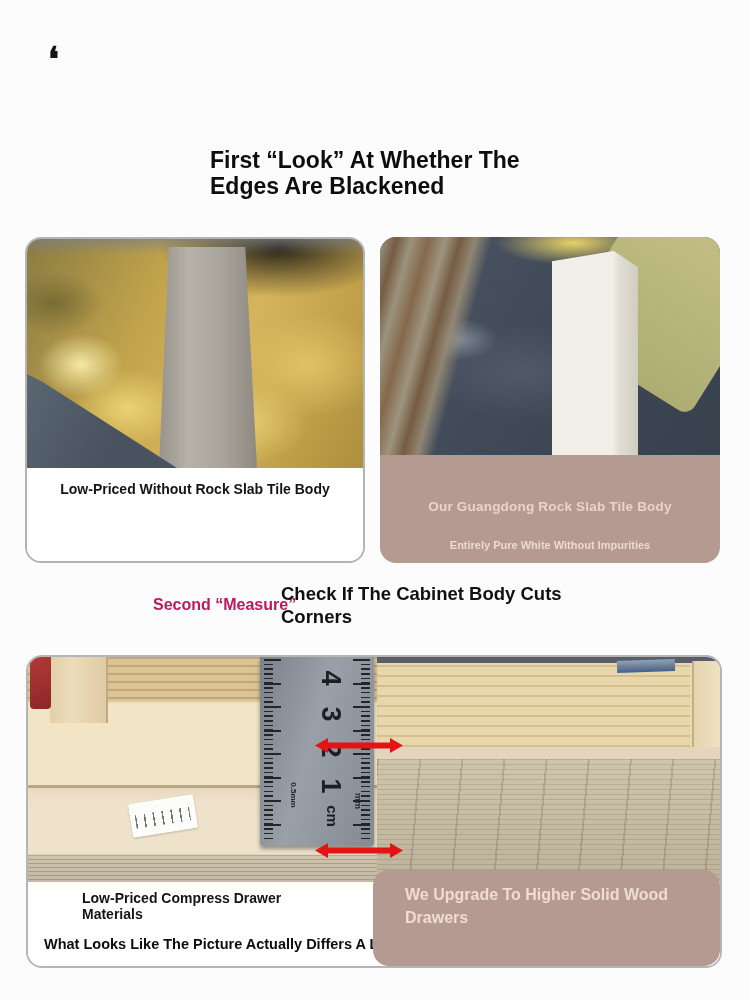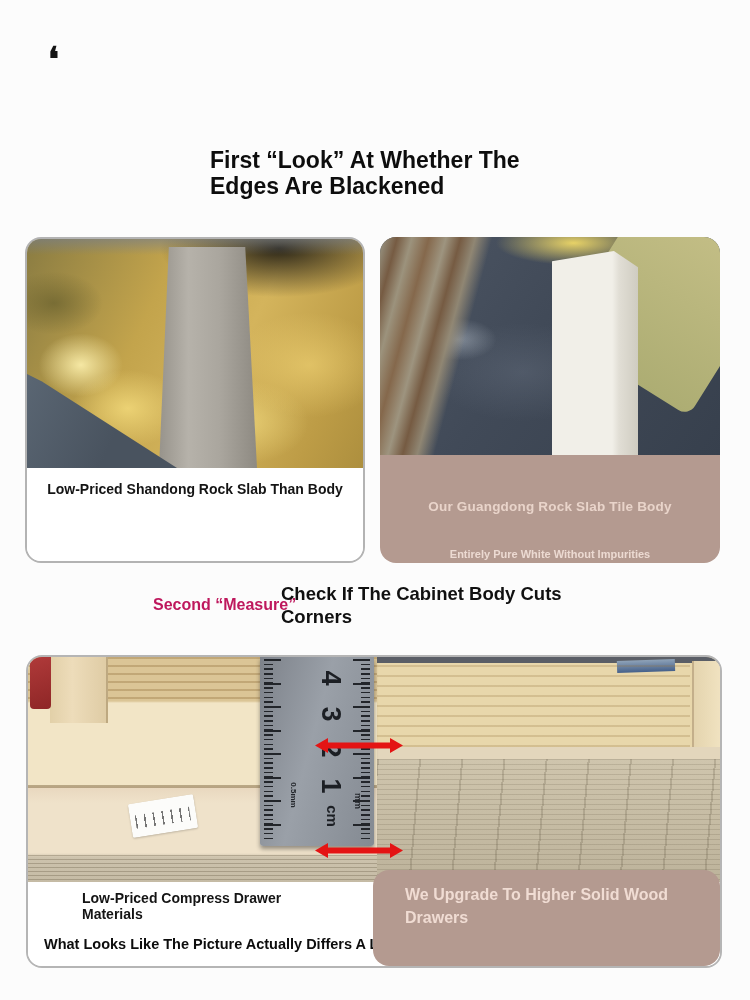--- a/index.html
+++ b/index.html
@@ -54,21 +54,21 @@
   .ph2-slab { position:absolute; left:172px; top:14px; width:86px; bottom:0;
     background:linear-gradient(to right, #f1efe8 0%, #f1efe8 70%, #e1ded5 78%, #cfccc1 100%);
     clip-path:polygon(0 5%, 72% 0, 100% 8%, 100% 100%, 0 100%); }
 
   .cap-white { height:93px; background:#fff; padding-top:13px; }
   .cap-white .cap-title { text-align:center; font-size:14px; font-weight:bold; color:#141414; }
   .cap-white .cap-sub { margin:20px 0 0 53px; width:230px; font-size:13.5px; line-height:16px;
                         font-weight:bold; color:#1a1a1a; }
   .cap-taupe { height:108px; background:#b49a90; text-align:center; padding-top:44px; }
   .cap-taupe .cap-title { font-size:13.5px; font-weight:bold; color:#e9d4ca; letter-spacing:.2px; }
-  .cap-taupe .cap-sub { margin-top:34px; font-size:11px; font-weight:bold; color:#ecdad2; }
+  .cap-taupe .cap-sub { margin-top:25px; font-size:11px; font-weight:bold; color:#ecdad2; }
 
   
   .s2-label { position:absolute; left:153px; top:596px; font-size:16px; font-weight:bold; color:#be185d; z-index:1; }
   .s2-heading { position:absolute; left:281px; top:582px; width:300px; font-size:18.5px; line-height:23px;
                 font-weight:bold; color:#101010; z-index:2; }
 
   
   .big-card { position:absolute; left:26px; top:655px; width:696px; height:313px; border:2px solid #b5b5b5;
               border-radius:16px; background:#fff; overflow:hidden; }
   .pb { position:absolute; left:0; top:0; right:0; height:225px; overflow:hidden; }
@@ -155,21 +155,21 @@
 
   <div class="cards">
 
     <figure class="card bordered">
       <div class="ph1">
         <div class="ph1-top"></div>
         <div class="ph1-slab"></div>
         <div class="ph1-wedge"></div>
       </div>
       <figcaption class="cap-white">
-        <p class="cap-title">Low-Priced Shandong Rock Slab Than Body</p>
+        <p class="cap-title">Low-Priced Without Rock Slab Tile Body</p>
       </figcaption>
     </figure>
 
     <figure class="card">
       <div class="ph2">
         <div class="ph2-stripe"></div>
         <div class="ph2-yellow"></div>
         <div class="ph2-green"></div>
         <div class="ph2-slab"></div>
       </div>

